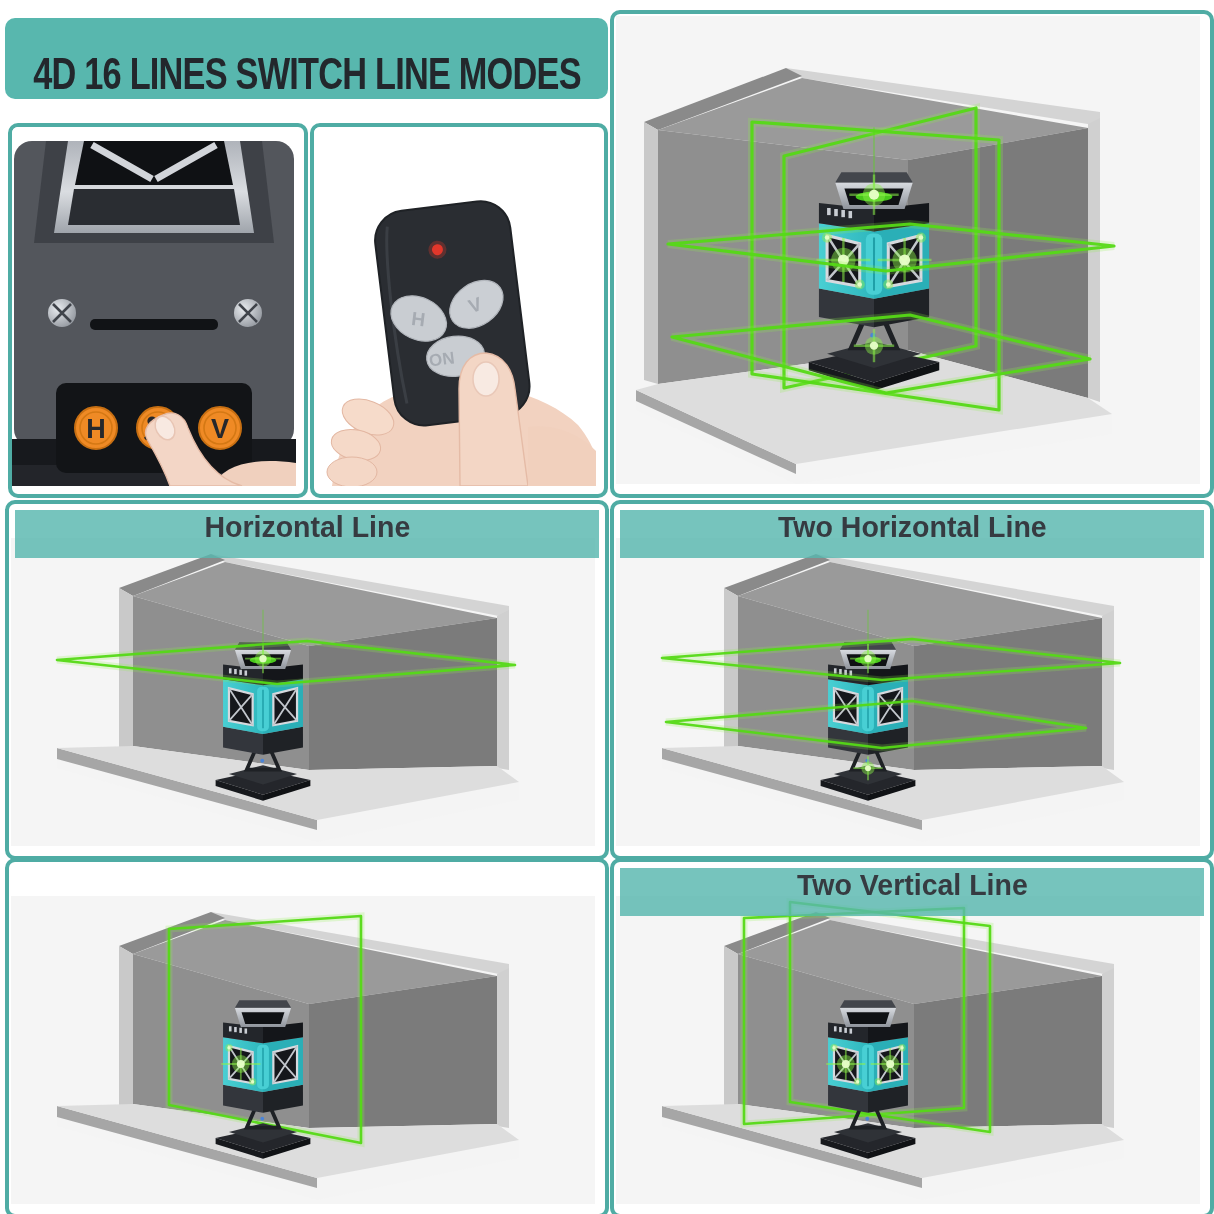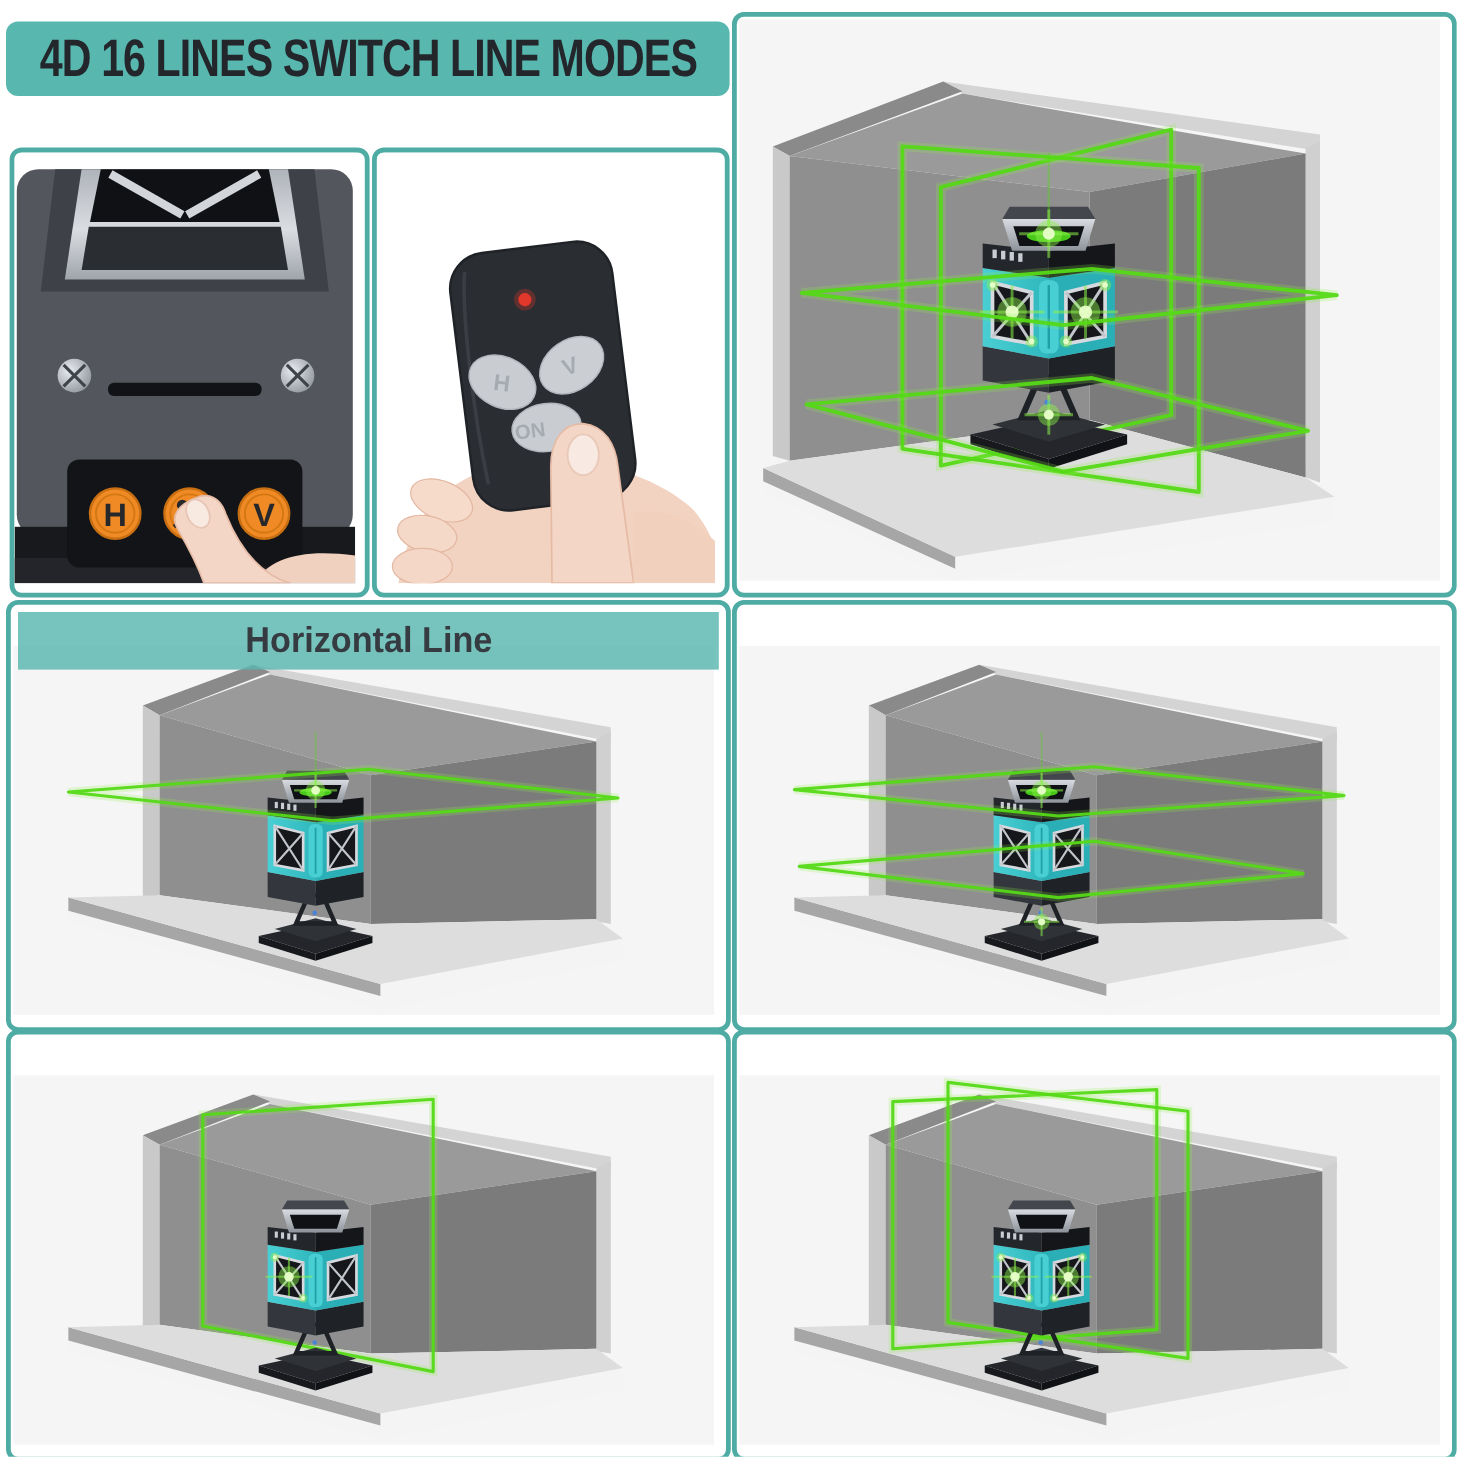--- a/index.html
+++ b/index.html
@@ -1,25 +1,25 @@
 <!DOCTYPE html>
 <html><head>
 <meta charset="utf-8">
 <style>
   html,body{margin:0;padding:0;}
   body{width:1214px;height:1214px;position:relative;background:#ffffff;
        font-family:"Liberation Sans",sans-serif;overflow:hidden;}
-  .banner{position:absolute;left:5px;top:18px;width:603px;height:62px;
-          border-radius:10px;display:flex;align-items:center;justify-content:center;}
+  .banner{position:absolute;left:5px;top:18px;width:603px;height:81px;
+          border-radius:10px;display:flex;align-items:flex-end;justify-content:center;}
   .banner span{font-weight:bold;font-size:44px;letter-spacing:-1px;white-space:nowrap;
           transform:scaleX(.78);}
   .photo{position:absolute;border:4px solid #4FACA4;border-radius:10px;background:#fff;overflow:hidden;}
   .panel{position:absolute;border:4px solid #4FACA4;border-radius:10px;background:#fff;overflow:hidden;}
   .caption{position:absolute;left:6px;right:6px;top:6px;height:48px;z-index:2;
-           display:flex;align-items:center;justify-content:center;
+           display:flex;justify-content:center;
            background:rgba(88,183,174,.82);}
   .caption span{font-weight:bold;font-size:30px;transform:scaleX(.95);white-space:nowrap;}
   .scene{position:absolute;left:2px;right:2px;top:34px;z-index:1;}
   .scene.big{top:2px;}
   svg{display:block;}
 </style>
 </head>
 <body>
 
 <div class="banner" style="background: rgb(88, 183, 174);">
@@ -394,20 +394,23 @@
    </g>
   </g>
     <g>
    <polygon points="46,120 296,101 504,125 266,142" fill="none" stroke="#8CF24A" stroke-width="7" opacity=".22"></polygon>
    <polygon points="46,120 296,101 504,125 266,142" fill="none" stroke="#55D916" stroke-width="2.6" opacity=".95" stroke-linejoin="round"></polygon>
    <polygon points="50,184 296,163 470,190 266,210" fill="none" stroke="#8CF24A" stroke-width="7" opacity=".22"></polygon>
    <polygon points="50,184 296,163 470,190 266,210" fill="none" stroke="#55D916" stroke-width="2.6" opacity=".95" stroke-linejoin="round"></polygon>
         </g>
   </svg>
     </div>
+  <div class="caption" style="background: rgba(88, 183, 174, 0.82);">
+    <span style="color: rgb(54, 59, 65);">Two Horizontal Line</span>
+  </div>
 </div>
 
 <div class="panel" style="left: 5px; top: 858px; width: 596px; height: 352px; border-color: rgb(79, 172, 164);">
   <div class="scene">
       <svg viewBox="0 0 584 308" width="584" height="308">
     <rect x="0" y="0" width="584" height="308" fill="#F5F5F5"></rect>
     <g>
           <polygon points="200,16 498,68 498,80 214,24" fill="#D4D4D4"></polygon>
           <polygon points="108,50 200,16 214,22 122,58" fill="#8A8A8A"></polygon>
           <polygon points="108,50 122,58 122,208 108,212" fill="#C9C9C9"></polygon>
@@ -578,13 +581,16 @@
    </g>
    <g>
 
     <circle cx="14" cy="-76" r="5" fill="#8CF24A" opacity=".45"></circle>
     <circle cx="14" cy="-76" r="2.25" fill="#E8FFC9" opacity=".95"></circle>
    </g>
   </g>
     <g></g>
   </svg>
     </div>
+  <div class="caption" style="background: rgba(88, 183, 174, 0.82);">
+    <span style="color: rgb(54, 59, 65);">Two Vertical Line</span>
+  </div>
 </div>
 
 </body></html>

